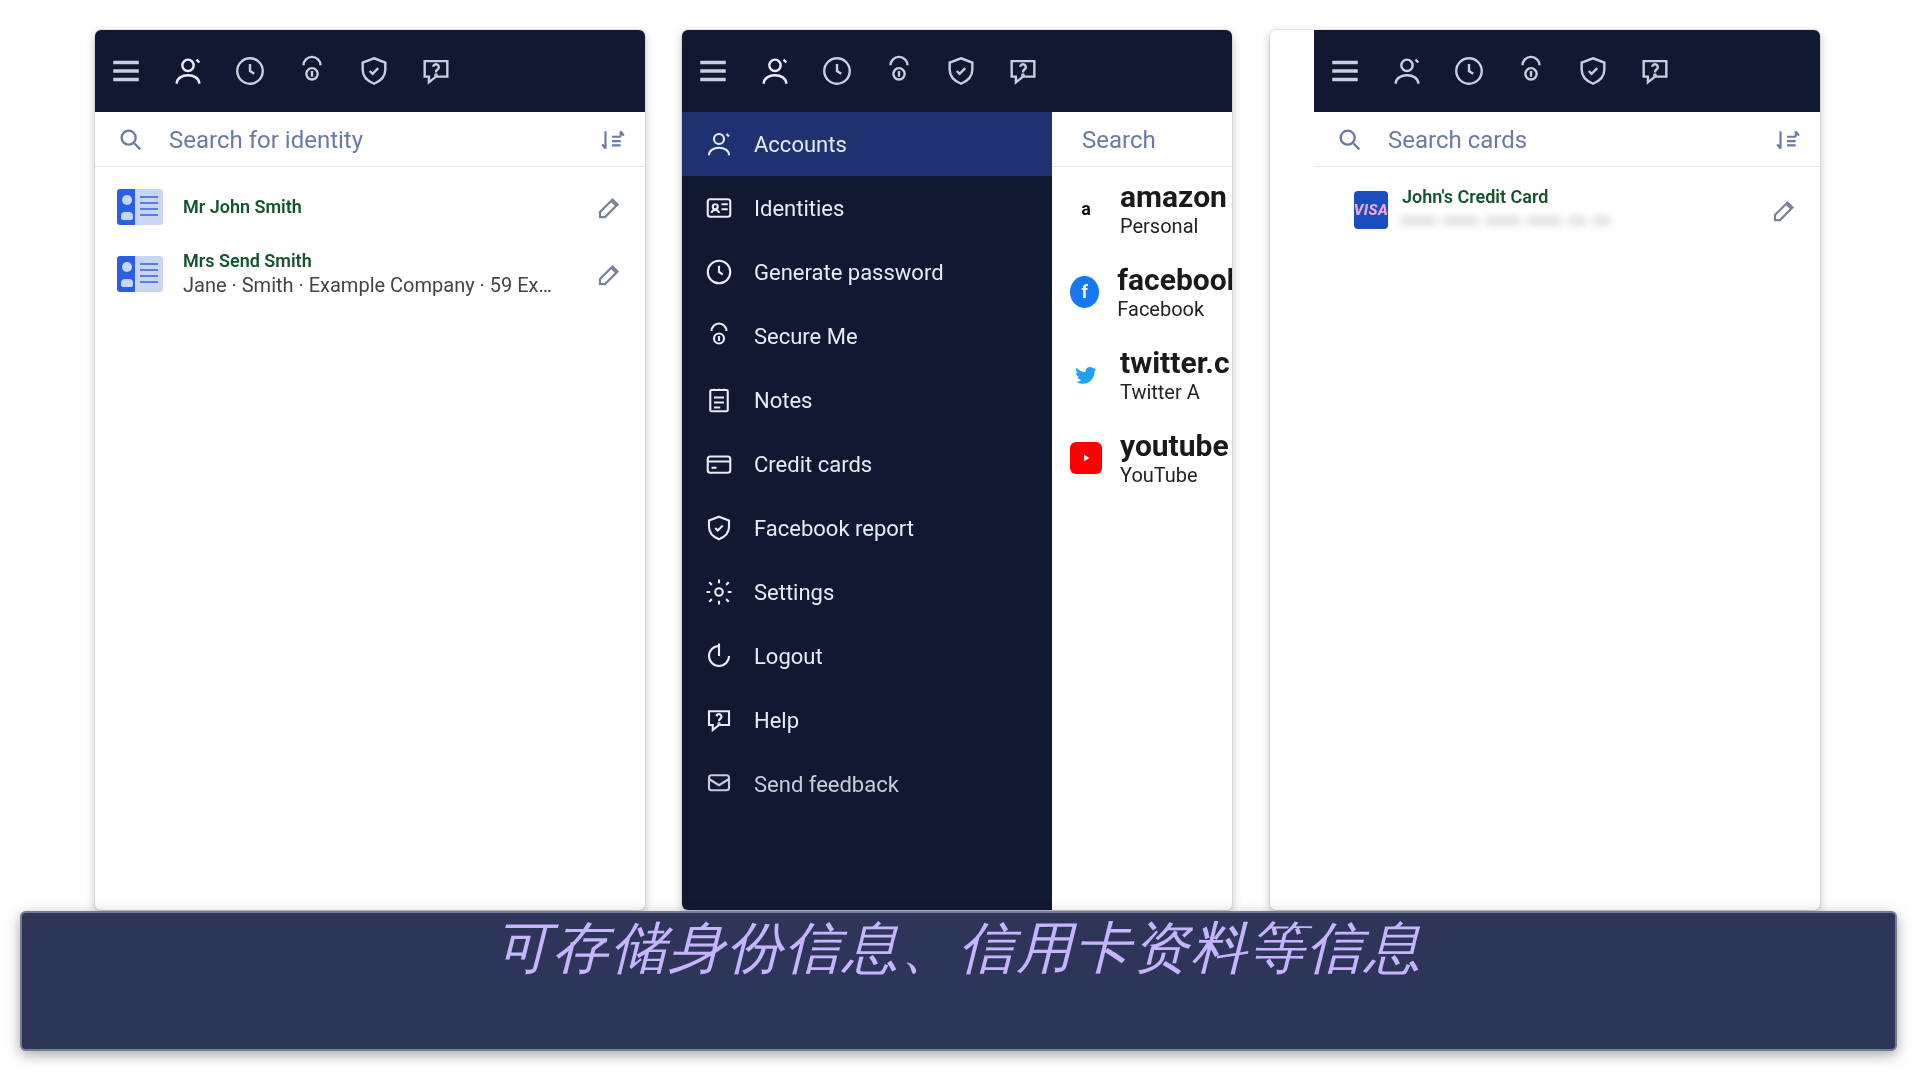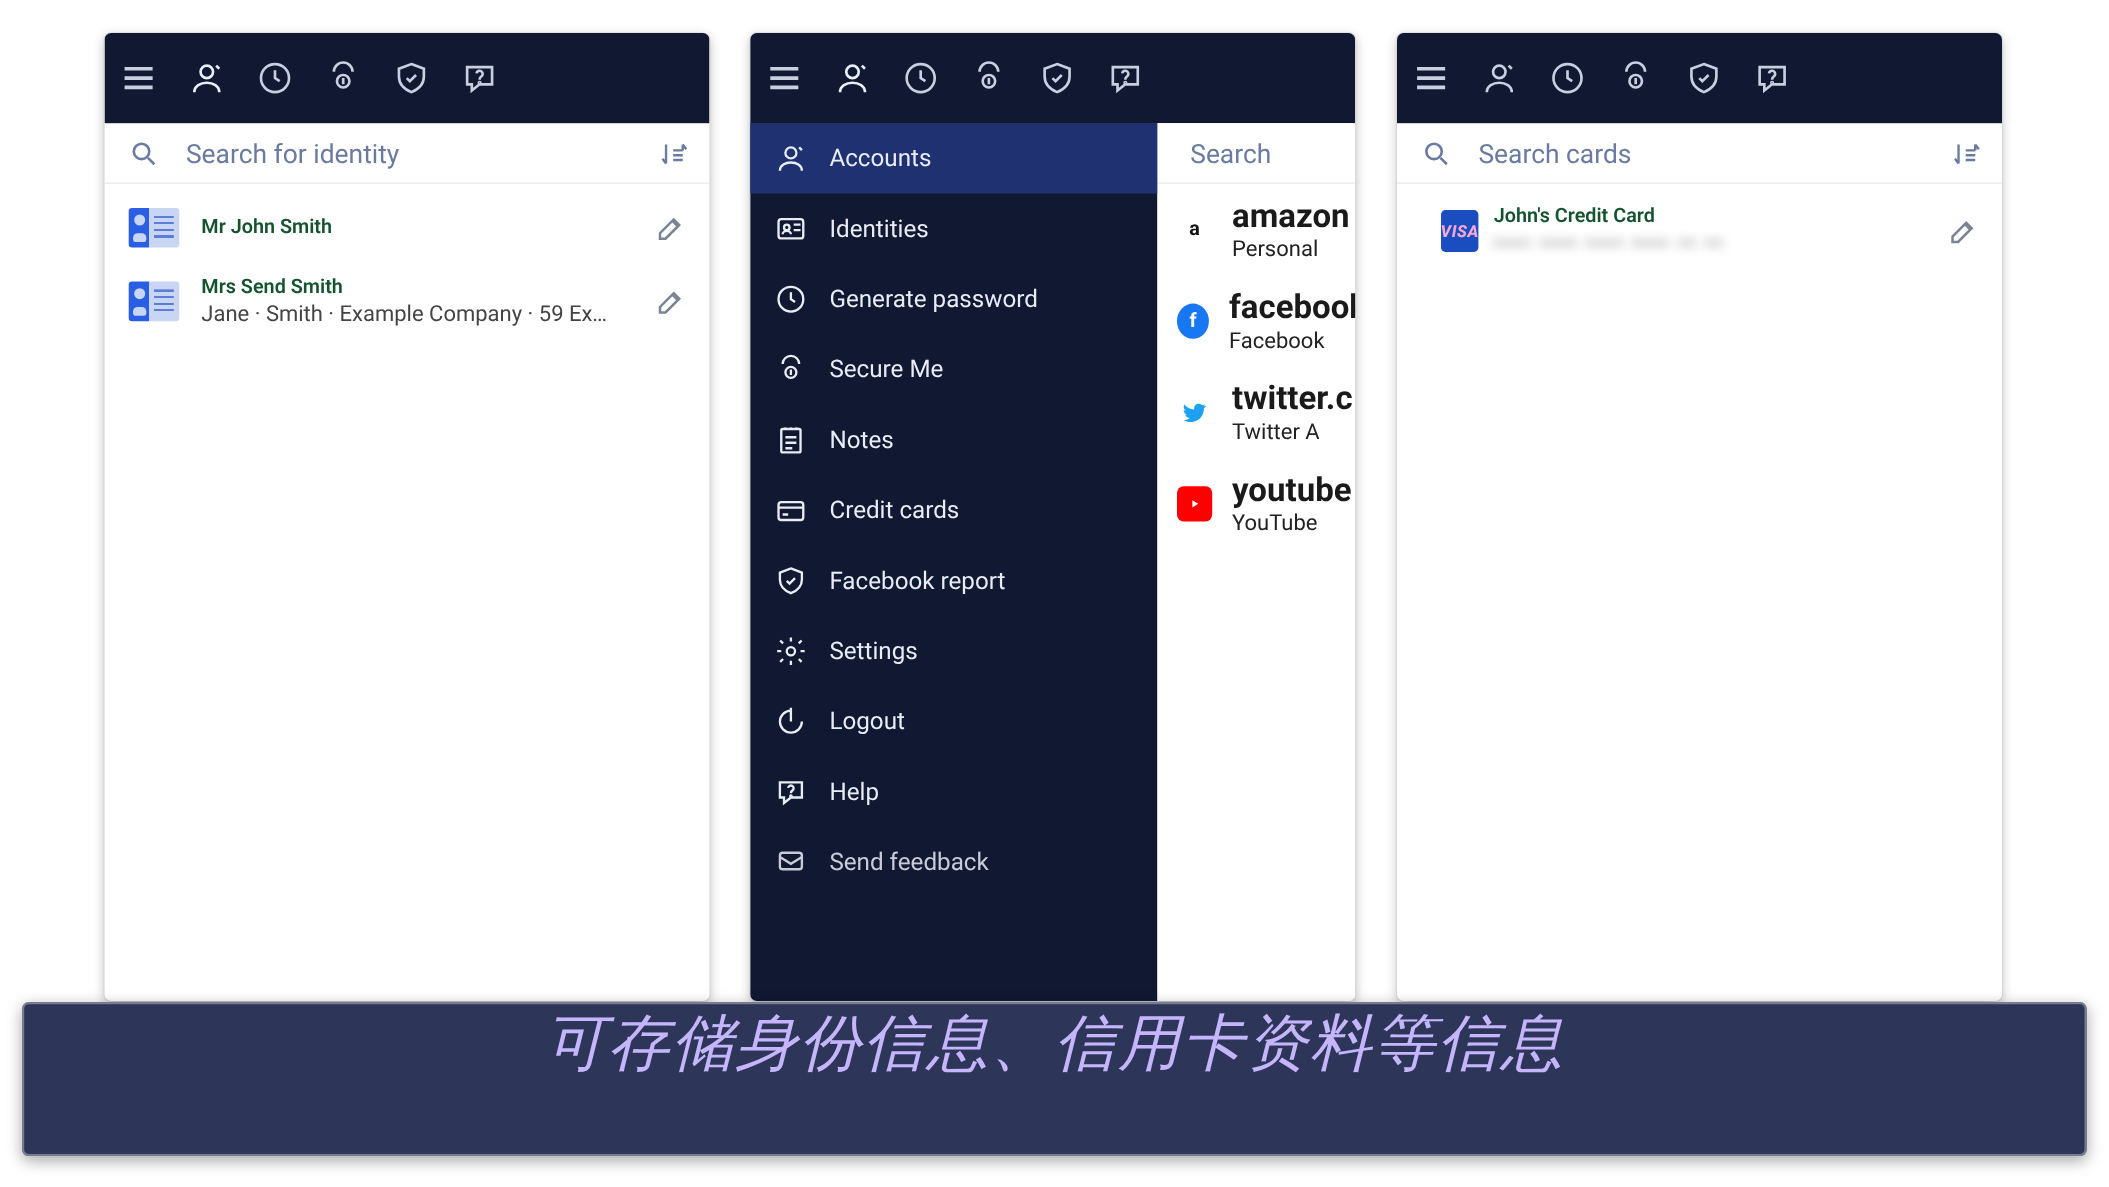--- a/index.html
+++ b/index.html
@@ -2,21 +2,21 @@
 <html><head>
 <meta charset="utf-8">
 <style>
   * { box-sizing: border-box; margin: 0; padding: 0; font-family: -apple-system, BlinkMacSystemFont, "Segoe UI", Roboto, Arial, sans-serif; }
   body { width: 1917px; height: 1079px; background: #fff; position: relative; overflow: hidden; }
   .stage { position: relative; width: 1917px; height: 1079px; }
 
   .panel { position: absolute; background: #fff; border-radius: 6px; box-shadow: 0 3px 10px rgba(0,0,0,.25), 0 0 0 1px rgba(0,0,0,.05); overflow: hidden; }
   .panel.p1 { left: 95px;  top: 30px; width: 550px; height: 880px; }
   .panel.p2 { left: 682px; top: 30px; width: 550px; height: 880px; }
-  .panel.p3 { left: 1270px; top: 30px; width: 550px; height: 880px; }
+  .panel.p3 { left: 1270px; top: 30px; width: 550px; height: 880px; padding-left: 44px; }
 
   .topbar { height: 82px; background: #101832; display: flex; align-items: center; padding: 0 14px; gap: 28px; }
   .topbar svg { width: 34px; height: 34px; stroke: #c7cfe0; fill: none; stroke-width: 1.7; }
   .topbar .ti { display:flex; align-items:center; justify-content:center; cursor:pointer; }
   .topbar .ti.active svg { stroke: #e9eefb; }
   .hamburger-btn svg { stroke-width: 2.4; }
 
   .search-row { display:flex; align-items:center; padding: 14px 20px 12px 22px; gap: 24px; border-bottom: 1px solid #e5e7ee; }
   .search-row svg.mag { width: 28px; height: 28px; stroke:#6a7aa0; fill:none; stroke-width:2; }
   .search-input { flex:1; border:none; outline:none; font-size: 24px; color:#6a7aa0; background:transparent; }

